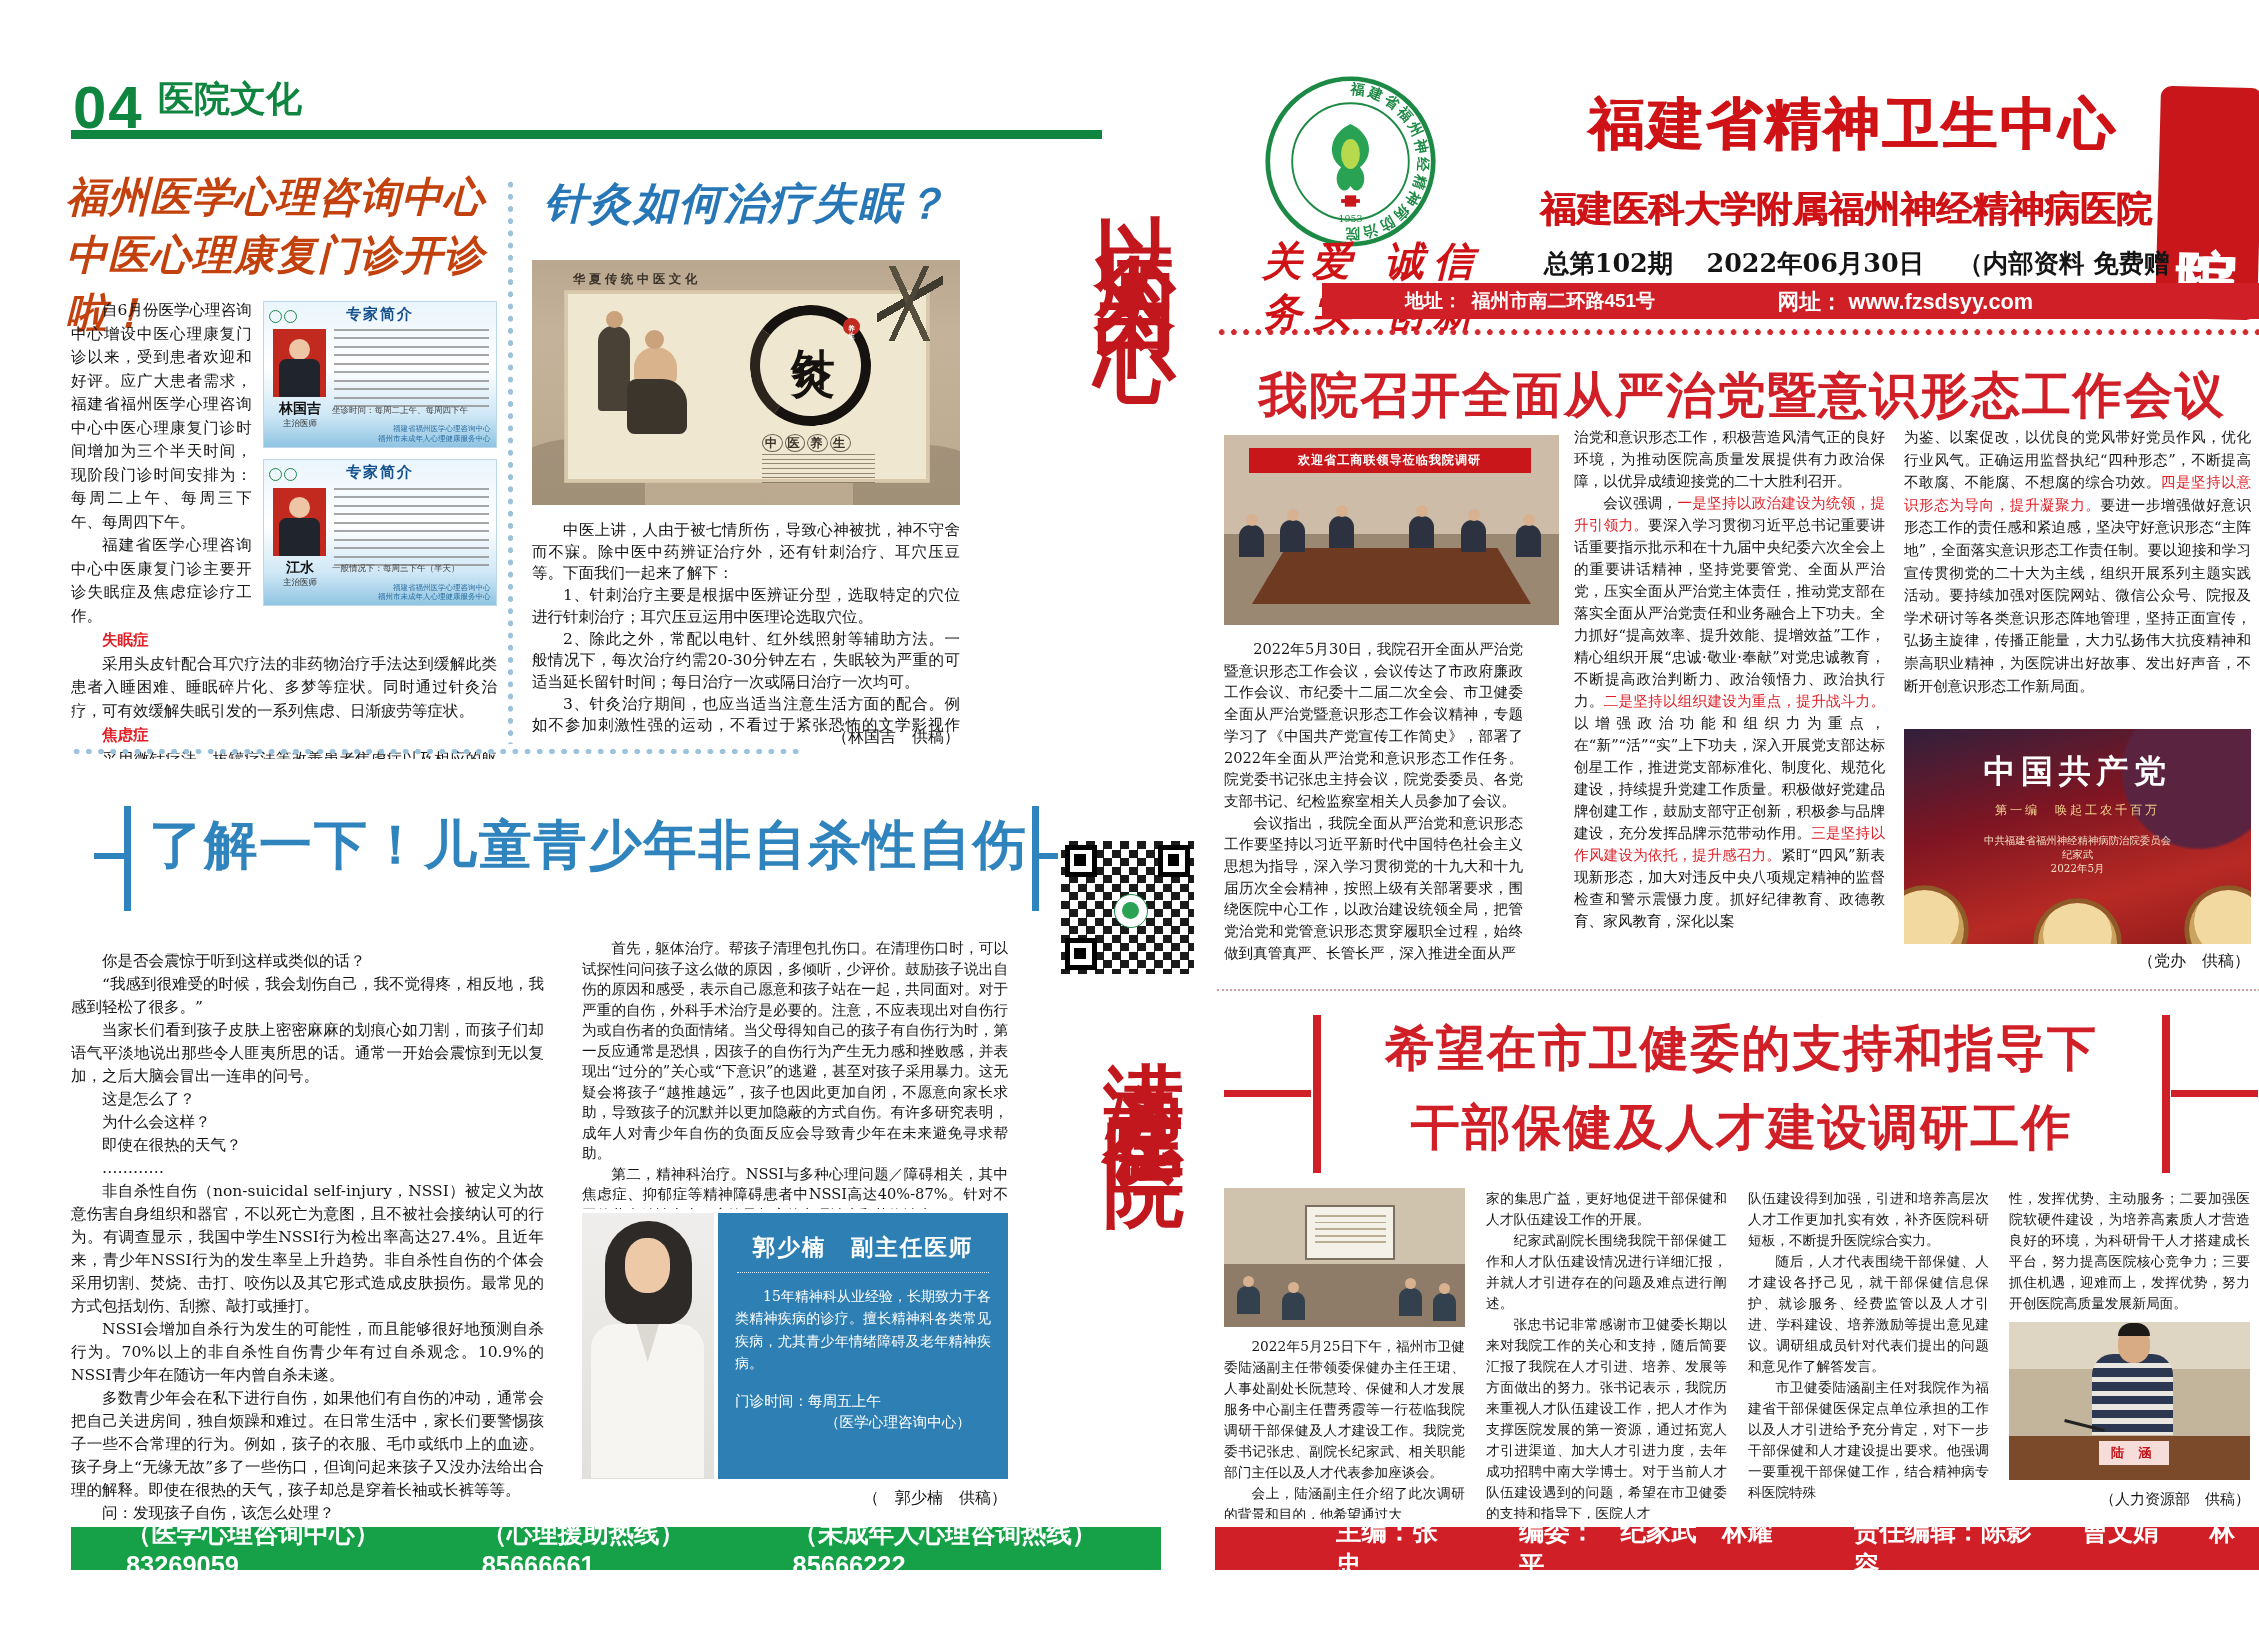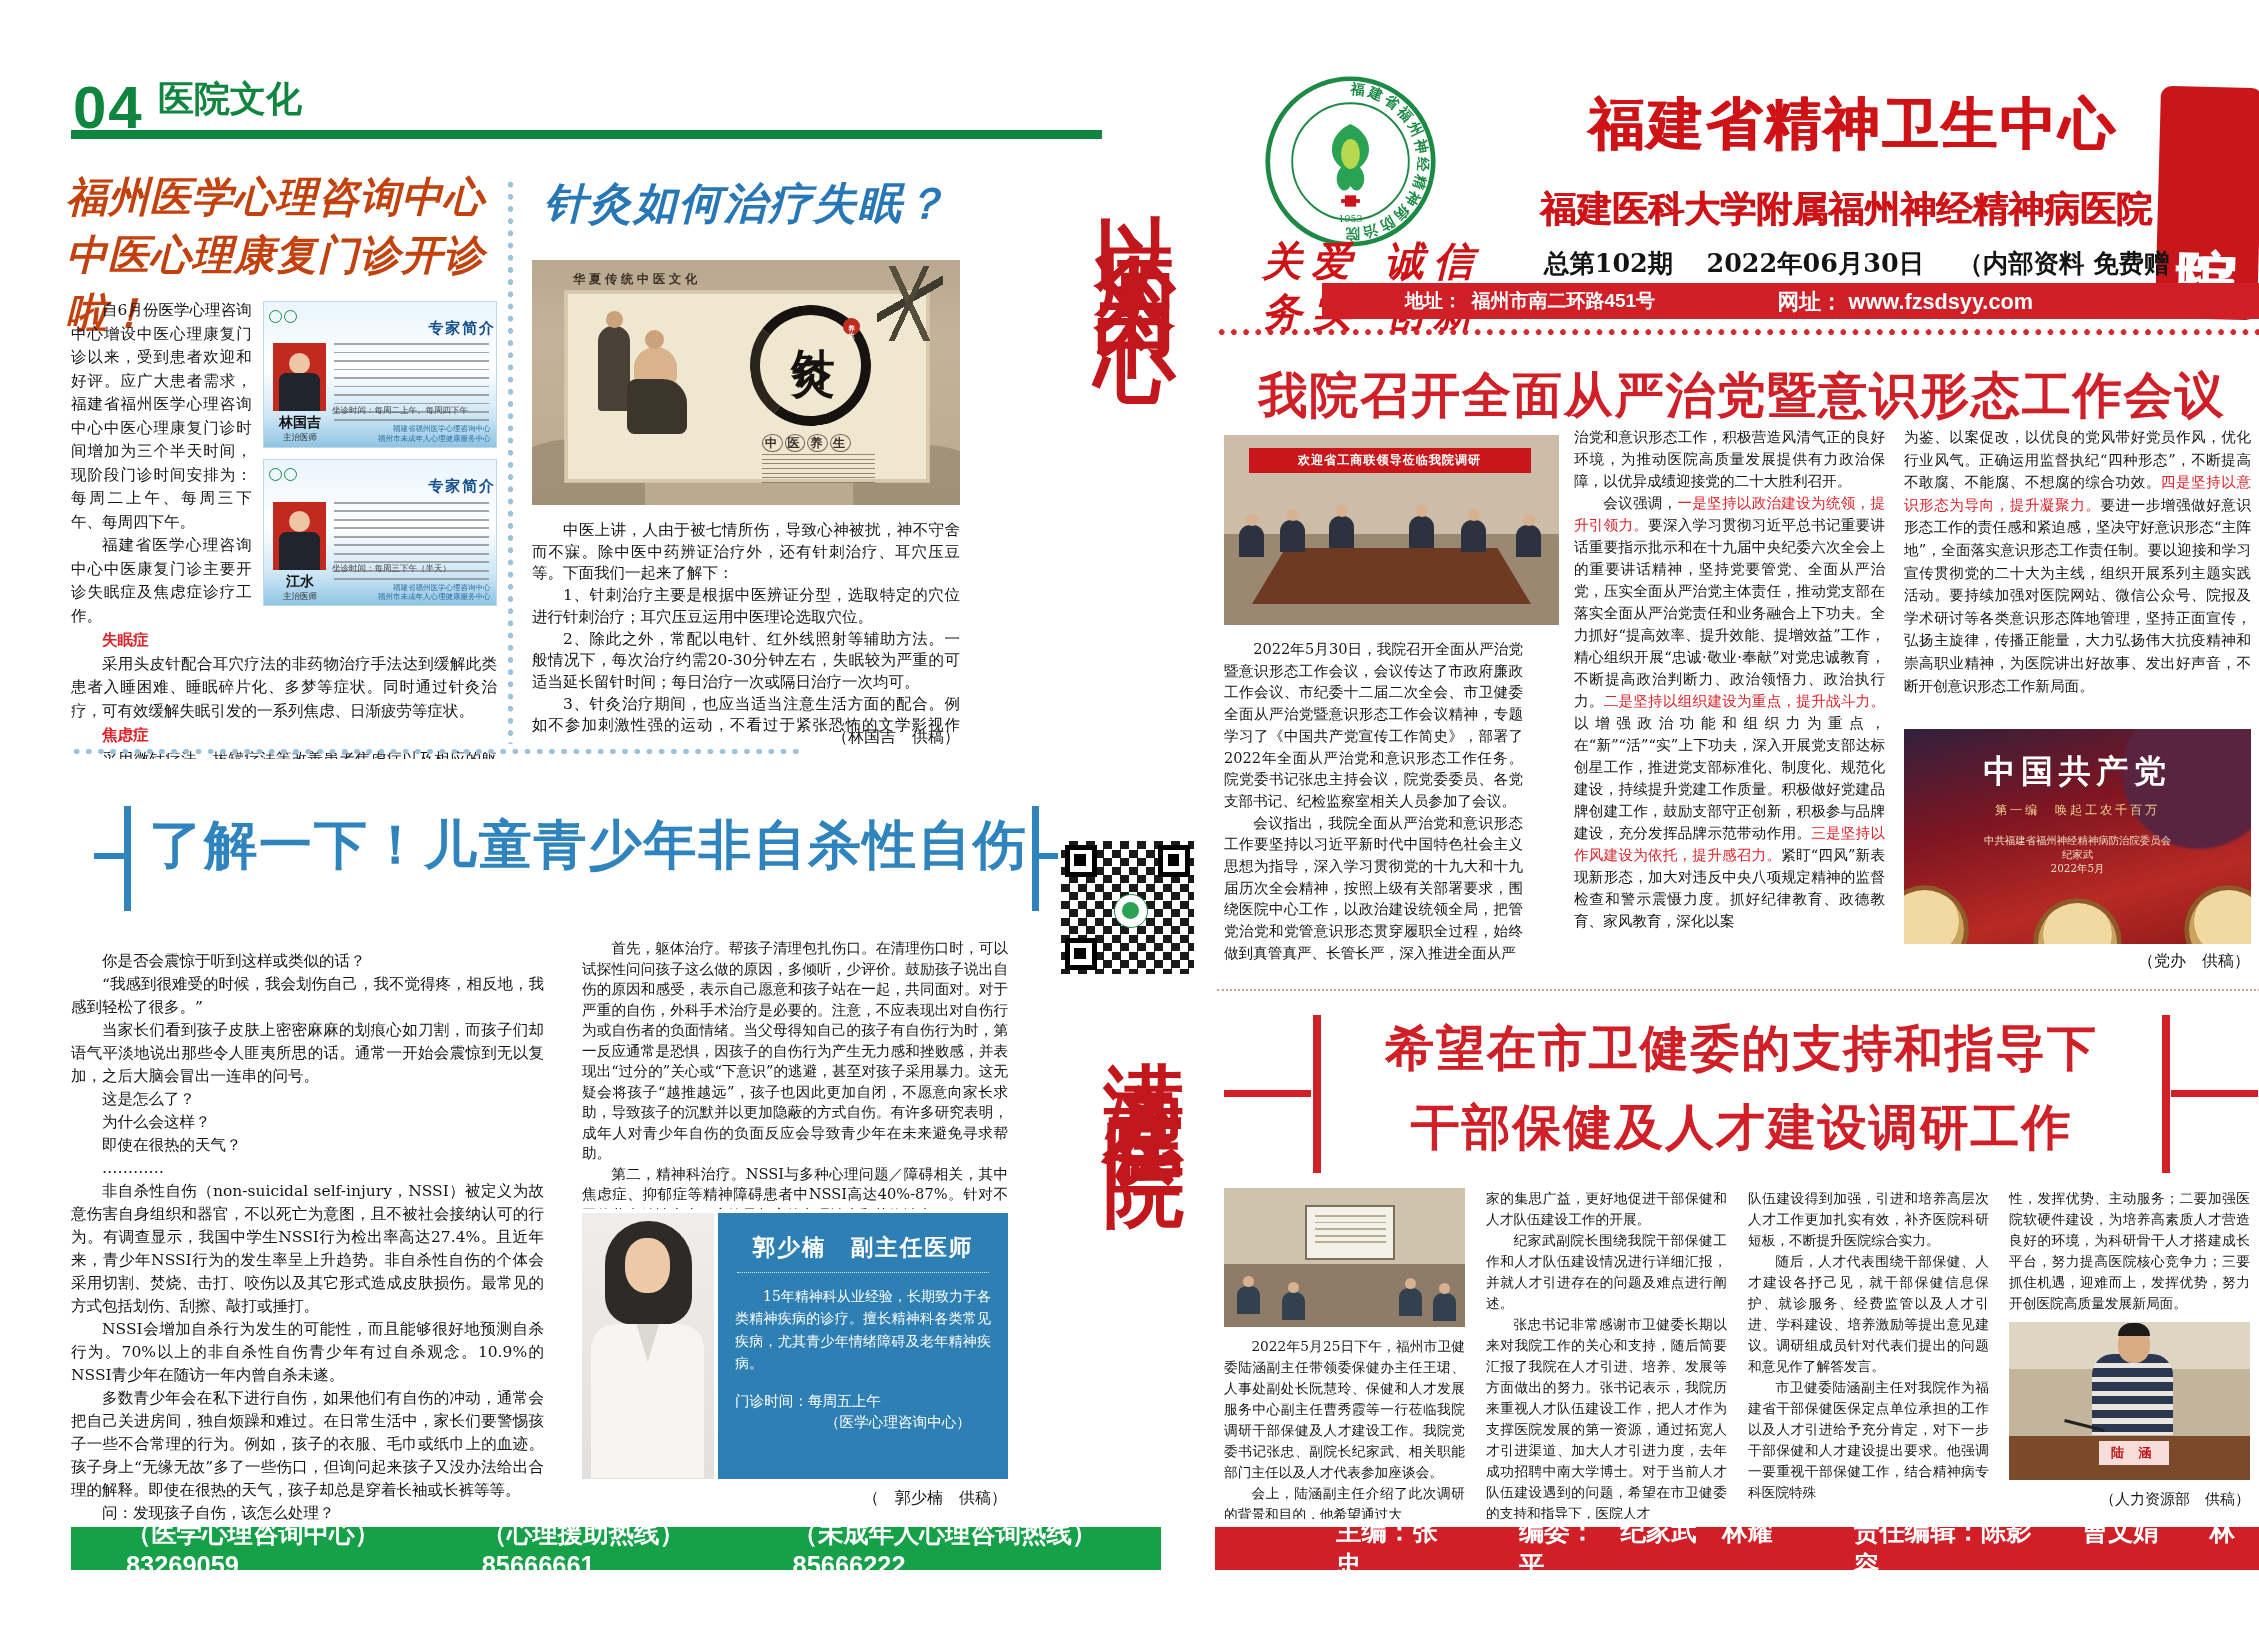--- a/index.html
+++ b/index.html
@@ -24,21 +24,21 @@
 
   
   .a1-title { left:66px; top:168px; width:433px; text-align:left; color:#c2410c;
     font:800 41px "DejaVu Serif",serif; font-style:italic; line-height:58px; letter-spacing:0.9px;}
   .a1-body { left:71px; top:299px; width:426px; height:460px; font-size:15.5px; line-height:23.5px; }
   .cards { float:right; width:234px; margin:1.9px 0 7.5px 11.3px; }
   .expert-card { position:relative; width:234px; height:147px; margin-bottom:11.3px; border:0.9px solid #bcd8ec;
     background:linear-gradient(180deg,#eaf5fd 0%,#ffffff 45%,#cfe7f6 78%,#8fc4e2 100%); overflow:hidden;}
   .expert-card .logos { position:absolute; left:4.7px; top:4.7px; }
   .expert-card .logos i { display:inline-block; width:13px; height:13px; border-radius:50%; border:1.9px solid #1c8a44; margin-right:2.8px;}
-  .expert-card .hd { text-align:right; font:700 15px "DejaVu Serif",serif; color:#14508c; margin-top:17px; letter-spacing:1.9px;}
+  .expert-card .hd { text-align:center; font:700 15px "DejaVu Serif",serif; color:#14508c; margin-top:3px; letter-spacing:1.9px;}
   .expert-card .row { display:flex; padding:5.6px 7.5px 0 9.4px; }
   .expert-card .photo { width:53px; height:68px; background:#c22a20; position:relative; flex:0 0 auto;}
   .expert-card .photo:before { content:""; position:absolute; left:16px; top:9.4px; width:21px; height:21px; border-radius:50%; background:#eec6a5;}
   .expert-card .photo:after { content:""; position:absolute; left:5.6px; top:30px; width:41px; height:38px; background:#20242c; border-radius:7.5px 7.5px 0 0;}
   .expert-card .nm { text-align:center; width:53px; font:700 14px serif; color:#111; margin-top:2.8px;}
   .expert-card .tt { text-align:center; width:53px; font:400 8.5px serif; color:#333; }
   .expert-card .bars { flex:1; margin-left:7.5px; height:79px;
     background:repeating-linear-gradient(180deg,#8a8a8a 0 1.9px,transparent 1.9px 8.5px); opacity:.75;}
   .expert-card .sched { position:absolute; left:68px; bottom:24.5px; font-size:8.5px; color:#444; }
   .expert-card .foot { position:absolute; right:5.6px; bottom:3.8px; font-size:7.5px; color:#2b6ea0; text-align:right; line-height:9.4px;}
@@ -238,21 +238,21 @@
         <div class="logos"><i></i><i></i></div>
         <div class="hd">专家简介</div>
         <div class="row">
           <div>
             <div class="photo"></div>
             <div class="nm">江水</div>
             <div class="tt">主治医师</div>
           </div>
           <div class="bars"></div>
         </div>
-        <div class="sched">坐诊时间：每周三下午（半天）</div>
+        <div class="sched">一般情况下：每周三下午（半天）</div>
         <div class="foot">
           <div>福建省福州医学心理咨询中心</div>
           <div>福州市未成年人心理健康服务中心</div>
         </div>
       </div>
     </div>
     <div>
         <p class="para"><span>自6月份医学心理咨询中心增设中医心理康复门诊以来，受到患者欢迎和好评。应广大患者需求，福建省福州医学心理咨询中心中医心理康复门诊时间增加为三个半天时间，现阶段门诊时间安排为：每周二上午、每周三下午、每周四下午。</span></p>
         <p class="para"><span>福建省医学心理咨询中心中医康复门诊主要开诊失眠症及焦虑症诊疗工作。</span></p>
         <p class="para"><span class="t-red t-bold">失眠症</span></p>

